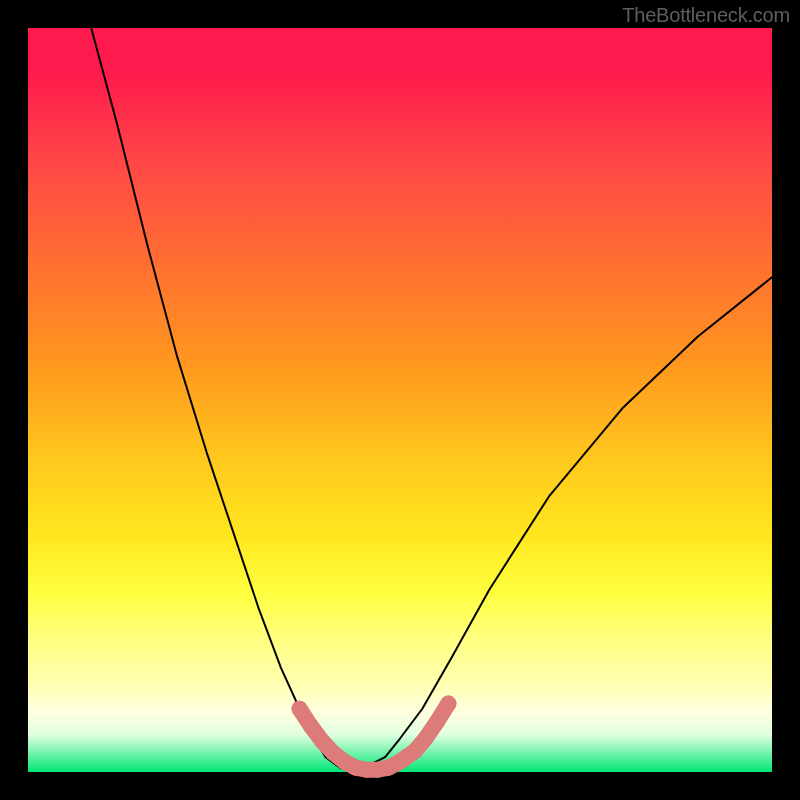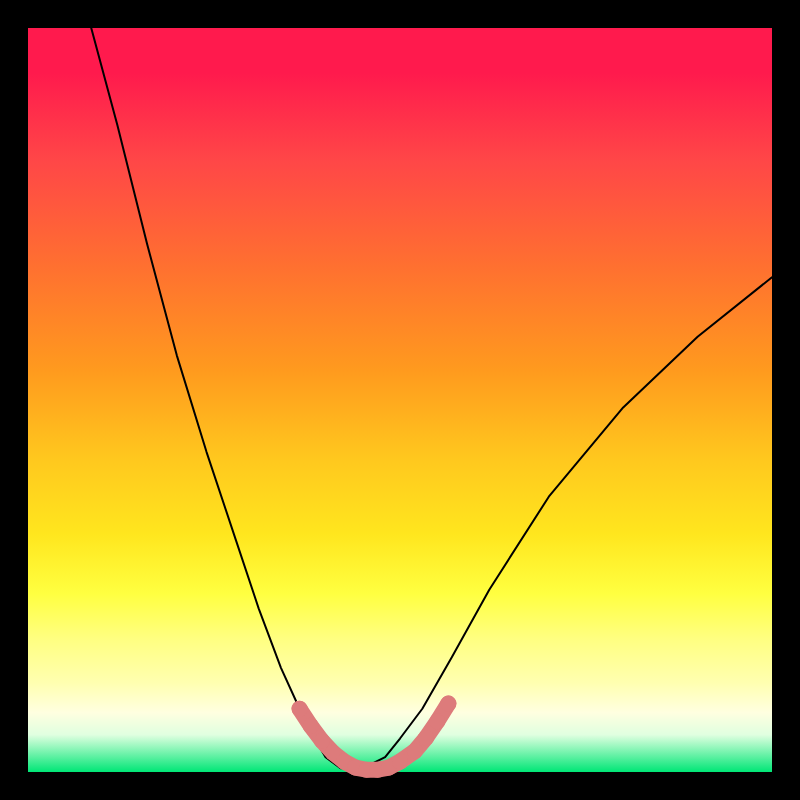--- a/index.html
+++ b/index.html
@@ -55,20 +55,21 @@
     top: 0;
     width: 744px;
     height: 744px;
     overflow: visible;
   }
 </style>
 </head>
 <body>
 
 <div class="frame">
+  <div class="watermark">TheBottleneck.com</div>
   <div class="plot">
     <svg class="curve" viewBox="0 0 744 744">
       <g id="series-container">
           <path d="M63.24 0.00 L89.28 96.72 L119.04 215.76 L148.80 327.36 L178.56 424.08 L208.32 513.36 L230.64 580.32 L252.96 639.84 L271.56 680.76 L286.44 710.52 L297.60 729.12 L312.48 740.28 L334.80 740.28 L357.12 729.12 L372.00 710.52 L394.32 680.76 L424.08 628.68 L461.28 561.72 L520.80 468.72 L595.20 379.44 L669.60 308.76 L744.00 249.24" fill="none" stroke="#000000" stroke-width="2" stroke-linecap="round" stroke-linejoin="round"></path>
           <path d="M271.56 680.76 L282.72 697.87 L293.88 712.75 L305.04 724.66 L316.20 733.58 L327.36 739.54 L338.52 741.77 L349.68 741.77 L360.84 739.54 L372.00 733.58 L386.88 723.17 L398.04 709.78 L409.20 693.41 L420.36 675.55" fill="none" stroke="#dd7b7b" stroke-width="16" stroke-linecap="round" stroke-linejoin="round"></path>
           <circle cx="271.56" cy="680.76" r="8.0" fill="#dd7b7b"></circle>
           <circle cx="282.72" cy="697.87" r="8.0" fill="#dd7b7b"></circle>
           <circle cx="293.88" cy="712.75" r="8.0" fill="#dd7b7b"></circle>
           <circle cx="305.04" cy="724.66" r="8.0" fill="#dd7b7b"></circle>
           <circle cx="316.20" cy="733.58" r="8.0" fill="#dd7b7b"></circle>

